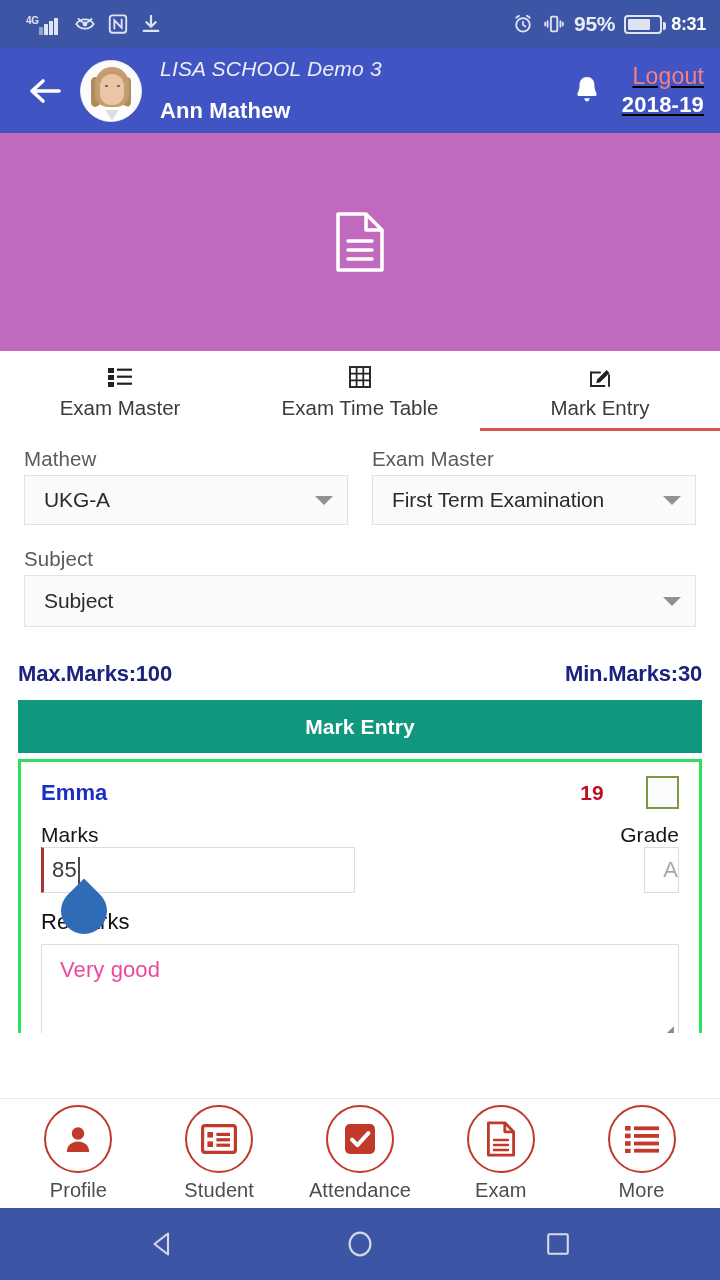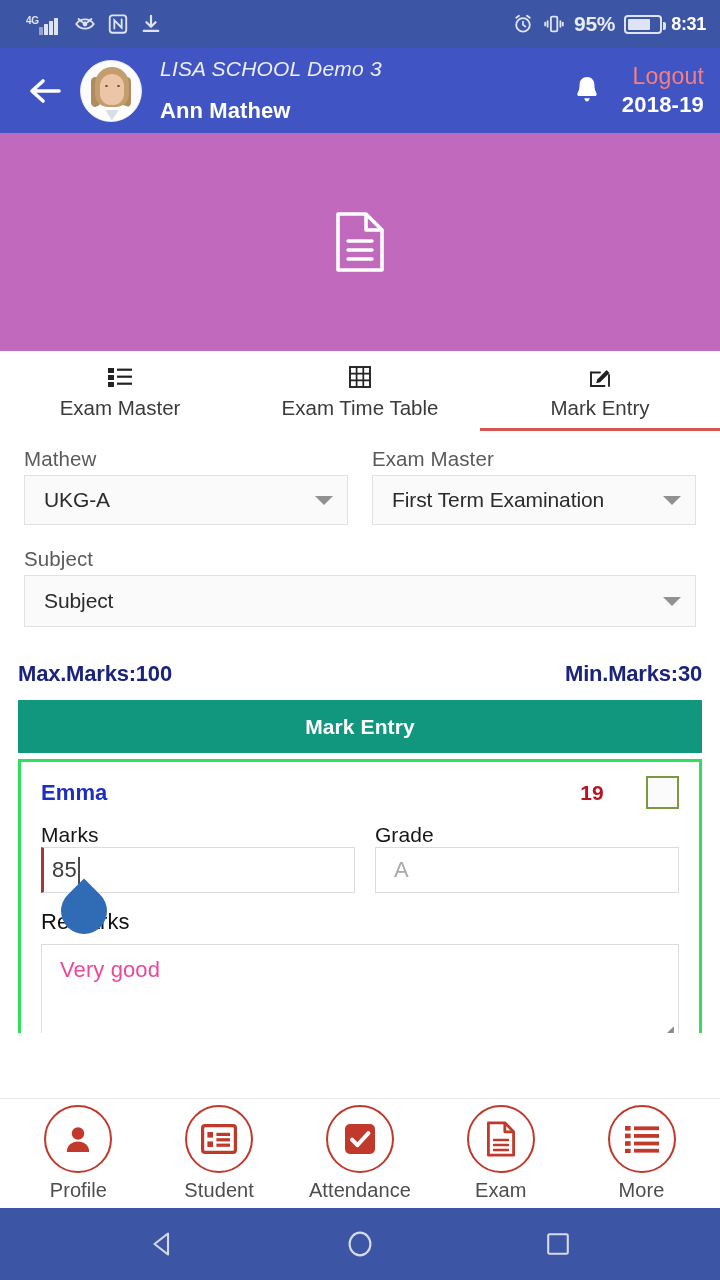--- a/index.html
+++ b/index.html
@@ -53,21 +53,21 @@
   .av-hair3{position:absolute;right:10px;top:16px;width:9px;height:30px;border-radius:6px;background:#b08b5d;}
   .av-face{position:absolute;left:19px;top:13px;width:24px;height:31px;border-radius:12px 12px 11px 11px;background:#ecc4a6;}
   .av-eye{position:absolute;top:24px;width:3px;height:2.5px;border-radius:50%;background:#6d5640;}
   .av-eye.l{left:24px;} .av-eye.r{left:36px;}
   .av-body{position:absolute;left:8px;bottom:0;width:46px;height:16px;border-radius:14px 14px 0 0;background:#ffffff;}
   .av-collar{position:absolute;left:24px;bottom:0;width:14px;height:11px;background:#d9dde5;
     clip-path:polygon(0 0,100% 0,50% 100%);}
   .hdr-txt{ margin-left:18px; display:flex; flex-direction:column; justify-content:center; gap:17px;}
   .hdr-school{ font-size:21px; font-style:italic; color:#eceef8; font-weight:500; letter-spacing:.2px;}
   .hdr-name{ font-size:22px; font-weight:bold; color:#ffffff; letter-spacing:.1px;}
-  .hdr-right{ margin-left:auto; display:flex; align-items:center; gap:20px;}
+  .hdr-right{ margin-left:auto; display:flex; align-items:center; gap:20px;text-decoration:underline;}
   .bell{ width:30px; height:34px; flex:0 0 auto;}
   .hdr-ry{ display:flex; flex-direction:column; align-items:flex-end; gap:2px;}
   .logout{ font-size:23px; color:#f77f7f; letter-spacing:.2px;}
   .year{ font-size:22px; font-weight:bold; color:#ffffff; letter-spacing:.2px;}
 
   
   .banner{
     height:218px; background:#c169bd; display:flex; flex-direction:column;
     align-items:center; justify-content:center; gap:26px;
   }
@@ -123,21 +123,21 @@
     padding:14px 20px 0 20px; height:274px; overflow:hidden;
   }
   .card-top{ display:flex; align-items:center; }
   .stu-name{ font-size:22px; font-weight:bold; color:#1d2ec4; letter-spacing:.1px;}
   .stu-num{ margin-left:auto; font-size:21px; font-weight:bold; color:#bb1122; letter-spacing:.2px;}
   .stu-check{
     width:33px;height:33px;border:2px solid #7a9a3f;background:#fbfbfb;margin-left:42px;flex:0 0 auto;
   }
   .crow{ display:flex; gap:20px; margin-top:14px; }
   .cfield{ display:flex; flex-direction:column; }
-  .cfield.m{ width:320px; } .cfield.g{ width:310px; }
+  .cfield.m{ width:320px; } .cfield.g{ width:310px;align-items:flex-end; }
   .clabel{ font-size:21px; color:#161616; letter-spacing:.1px;}
   .cinput{
     height:46px; border:1px solid #dcdcdc; background:#fff;
     display:flex; align-items:center; padding:0 0 0 18px; position:relative;
   }
   .cinput.focused{ border-left:3px solid #a4373a; padding-left:8px;}
   .cinput .ival{ font-size:22px; color:#3a3a3a; letter-spacing:.2px;}
   .cinput .iph{ font-size:22px; color:#a9a9a9; letter-spacing:.2px;}
   .caret-bar{
     width:2px; height:27px; background:#4a4a4a; margin-left:1px;

